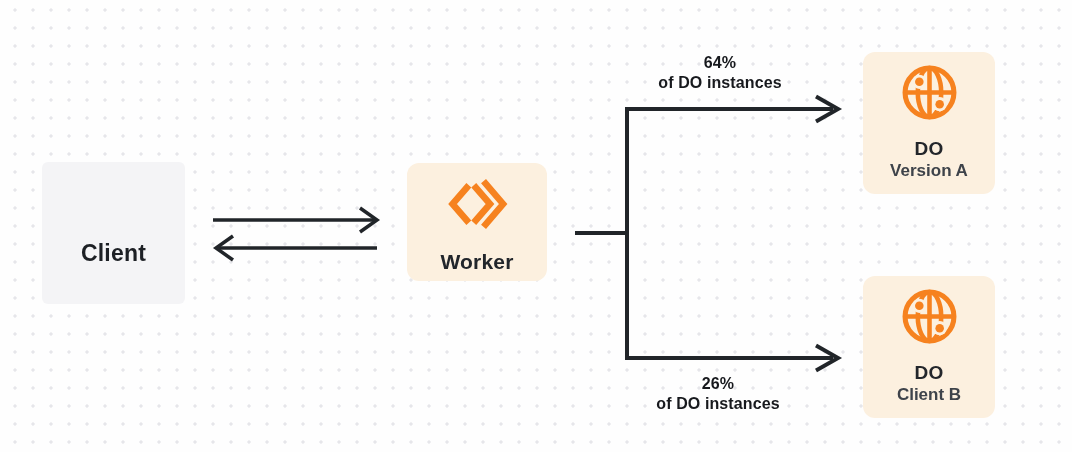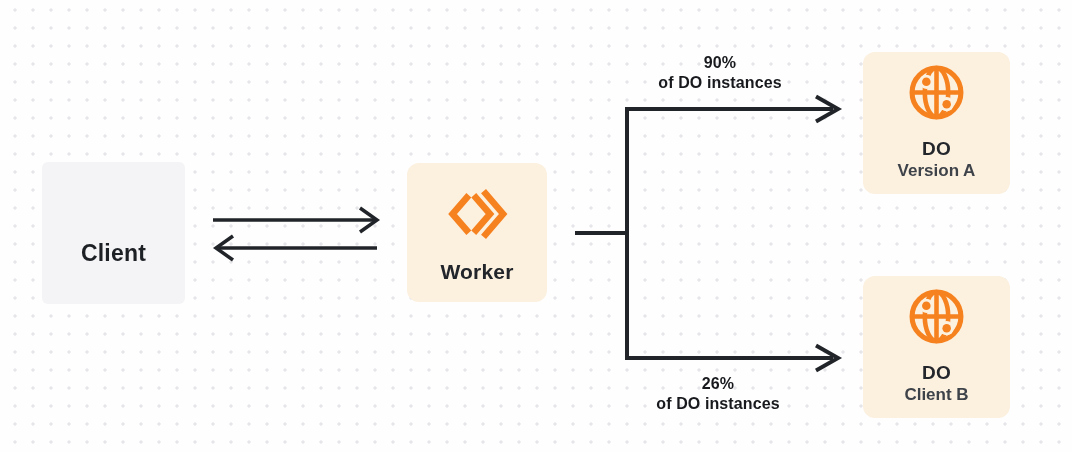--- a/index.html
+++ b/index.html
@@ -39,33 +39,33 @@
   }
   .client-label {
     font-size: 23px;
     font-weight: 700;
     color: #1d2025;
     letter-spacing: 0.2px;
     margin-top: 41px;
   }
   .node-worker {
     left: 407px; top: 163px;
-    width: 140px; height: 139px;
+    width: 140px; height: 118px;
     background: #fcf0df;
     border-radius: 12px;
     gap: 13px;
   }
   .worker-label {
     font-size: 21px;
     font-weight: 700;
     color: #22262b;
     letter-spacing: 0.2px;
   }
   .node-do {
-    width: 147px; height: 142px;
+    width: 132px; height: 142px;
     background: #fcf0df;
     border-radius: 12px;
     gap: 17px;
     left: 863px;
   }
   .node-do-a { top: 52px; }
   .node-do-b { top: 276px; }
   .do-text { text-align: center; line-height: 22px; }
   .do-title {
     font-size: 19px;
@@ -124,21 +124,21 @@
   <div class="node node-worker">
     <svg width="62" height="66" viewBox="0 0 76 70" fill="none" stroke="#f6821f" stroke-width="8" stroke-linecap="butt" stroke-linejoin="miter">
       <path d="M28,12 L8,35 L28,58"></path>
       <path d="M34,12 L54,35 L34,58"></path>
       <path d="M46,7 L70,35 L46,63"></path>
     </svg>
     <span class="worker-label">Worker</span>
   </div>
 
   <div class="split-label split-label-top">
-    <div>90%</div>
+    <div>64%</div>
     <div>of DO instances</div>
   </div>
 
   <div class="split-label split-label-bottom">
     <div>26%</div>
     <div>of DO instances</div>
   </div>
 
   <div class="node node-do node-do-a">
     <svg width="57" height="57" viewBox="0 0 56 56">

